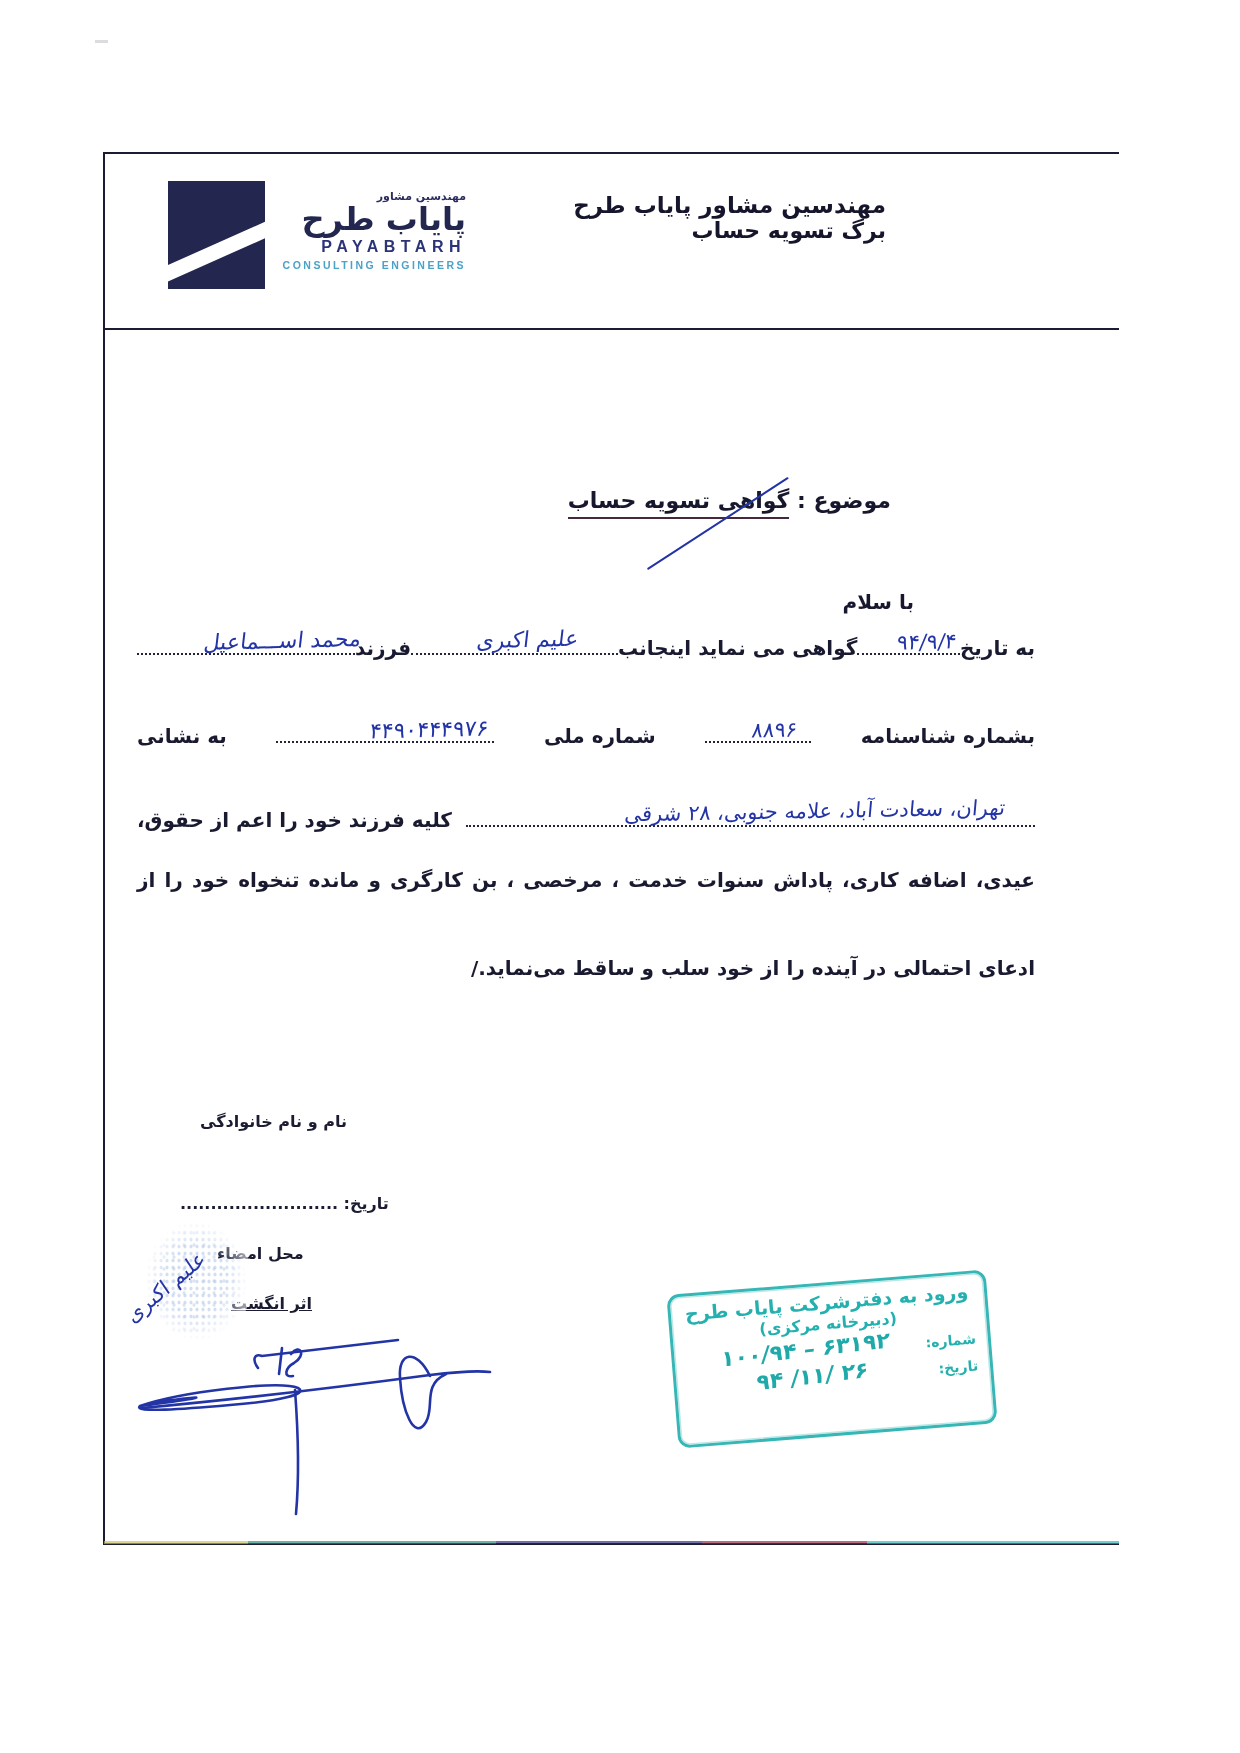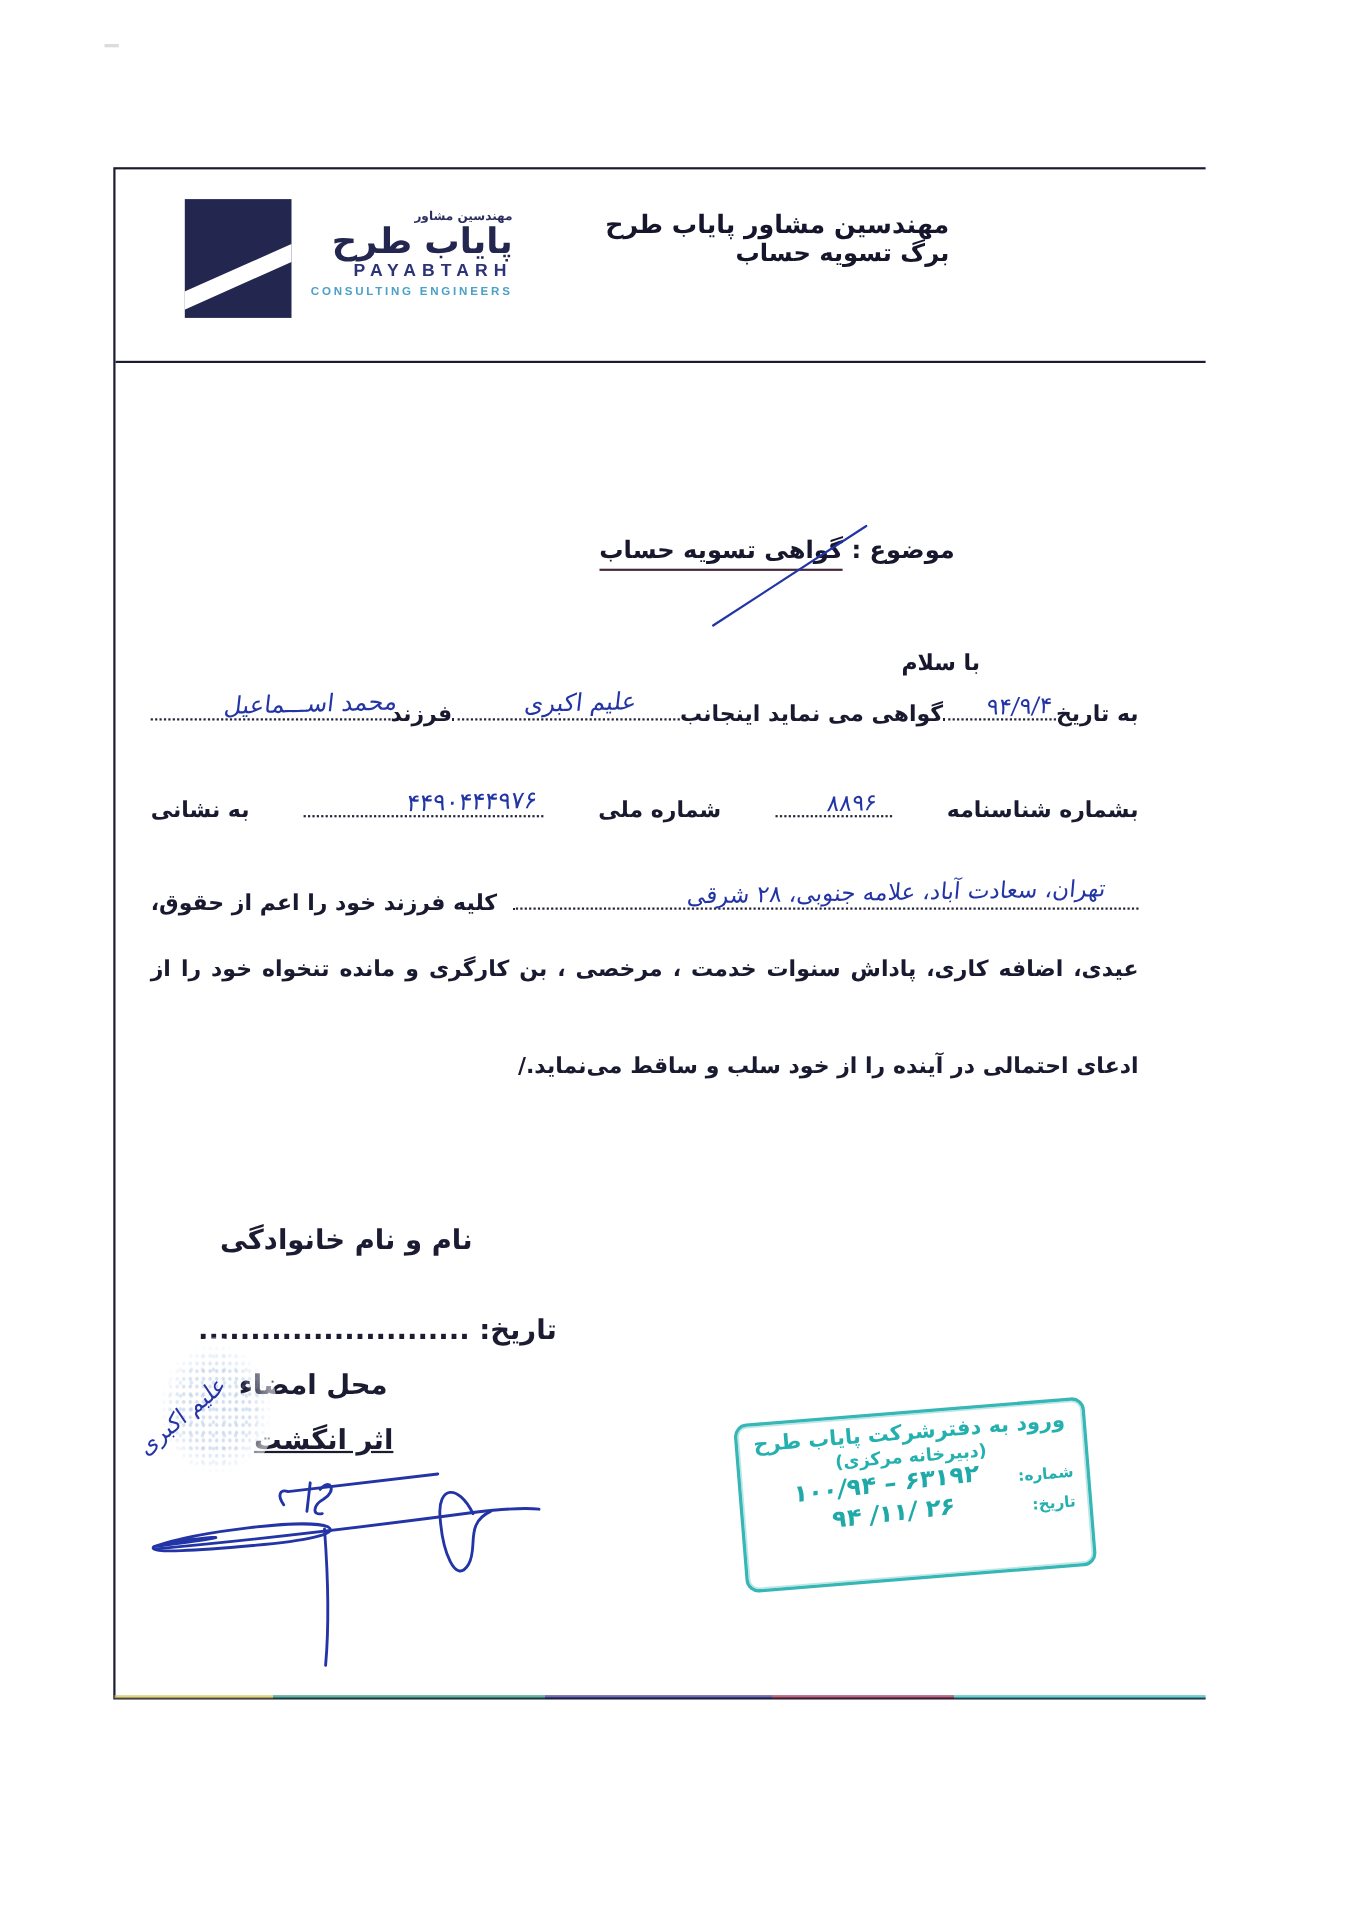--- a/index.html
+++ b/index.html
@@ -1,17 +1,17 @@
 <!DOCTYPE html>
 <html lang="fa"><head>
 <meta charset="utf-8">
 <style>
   html,body{margin:0;padding:0;background:#ffffff;}
   .page{position:relative;width:1096px;height:1753px;background:#ffffff;overflow:hidden;
-        font-family:"DejaVu Sans",sans-serif;color:#1c2033;}
+        font-family:"DejaVu Sans",sans-serif;color:#1c2033;padding-left:23px;}
 
   
   .docbox{position:absolute;left:103px;top:152px;width:1031px;height:1389px;
           border:2px solid #1c1c30;background:#fff;}
   .hdr-sep{position:absolute;left:0;top:174px;width:100%;height:2px;background:#1b1b32;}
   .scan-fringe{position:absolute;left:104px;top:1541px;width:1031px;height:3px;opacity:.65;
           background:linear-gradient(90deg,#cdbd4e 0 14%,#1d8a74 14% 38%,#23237f 38% 58%,#8d1e3c 58% 74%,#27b4b4 74% 100%);}
   .artifact{position:absolute;background:#b9b9c2;opacity:.5;}
 
   
@@ -48,21 +48,21 @@
   .hw-date{right:4px;font-size:21px;}
   .hw-name{right:40px;font-size:22px;bottom:1px;}
   .hw-father{right:-6px;font-size:22px;bottom:0;}
   .hw-id{right:14px;font-size:21px;}
   .hw-nid{right:6px;font-size:22px;letter-spacing:2px;}
   .hw-addr{right:30px;font-size:21px;bottom:2px;transform:skewX(-6deg) rotate(-1deg);}
   .flourish{position:absolute;left:648px;top:568px;width:168px;height:2px;background:#2334a6;
             transform:rotate(-33deg);transform-origin:left bottom;border-radius:2px;}
 
   
-  .lbl{position:absolute;direction:rtl;font-size:25px;font-weight:bold;color:#1b1c32;white-space:nowrap;}
+  .lbl{position:absolute;direction:rtl;font-size:16px;font-weight:bold;color:#1b1c32;white-space:nowrap;}
 
   
   .fingerprint{position:absolute;left:146px;top:1222px;width:100px;height:118px;border-radius:48% 52% 46% 54%;
      background-image:
        radial-gradient(rgba(108,150,208,.55) 1.1px, transparent 2px),
        radial-gradient(rgba(88,132,195,.4) 1px, transparent 2px);
      background-size:6px 7px,10px 12px;background-position:0 0,3px 5px;opacity:.55;}
   .fingerprint::after{content:"";position:absolute;inset:-6px;border-radius:50%;
      background:radial-gradient(closest-side,transparent 55%,#ffffff 92%);}
 

